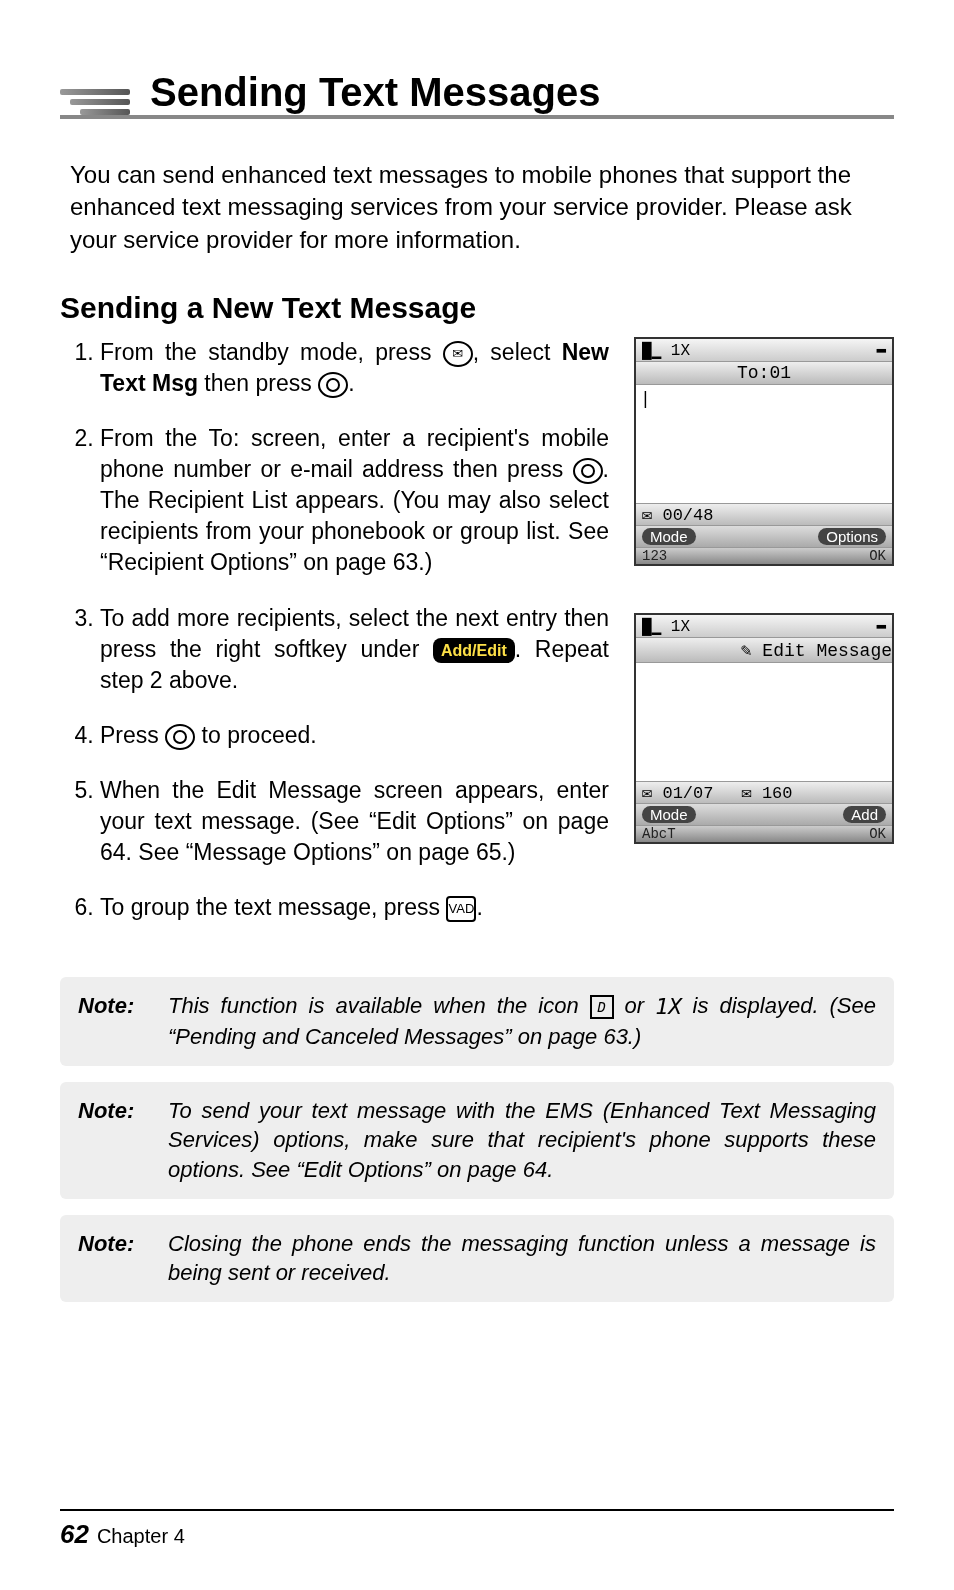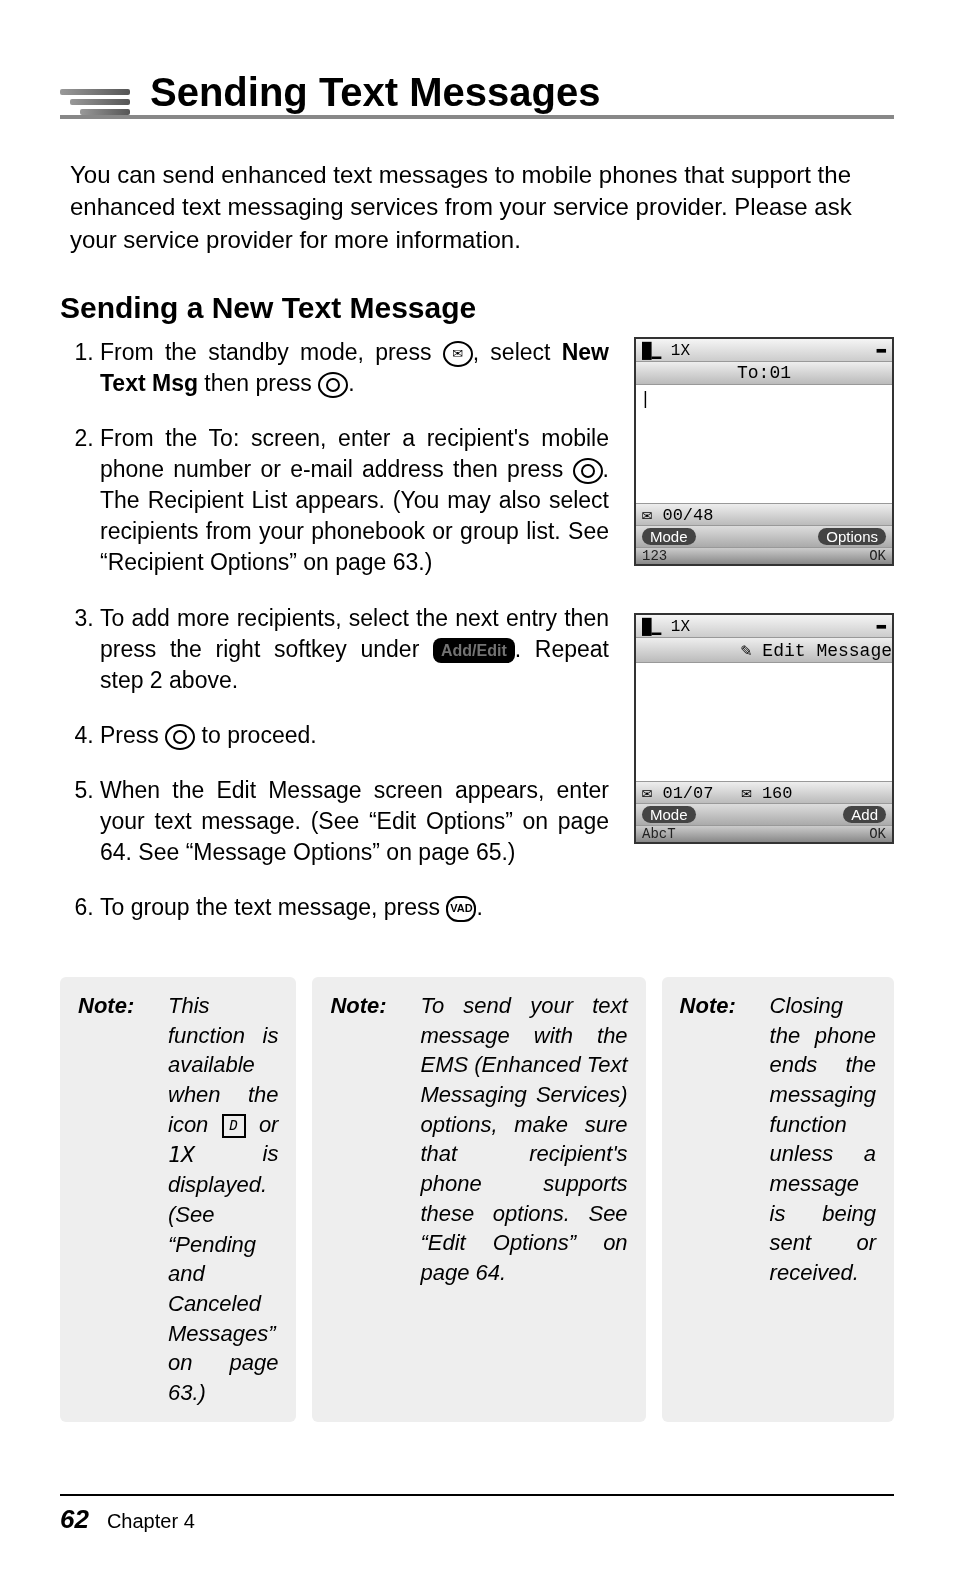--- a/index.html
+++ b/index.html
@@ -13,39 +13,39 @@
   h1.page-title{font-size:40px;font-weight:bold;margin:0}
   .intro{font-size:24px;line-height:1.35;margin:0 0 35px 10px}
   h2.section{font-size:30px;font-weight:bold;margin:0 0 12px 0}
   .cols{display:flex;gap:25px}
   .left{flex:1;min-width:0}
   .right{width:260px;flex-shrink:0;display:flex;flex-direction:column;gap:47px}
   ol.steps{font-size:23px;line-height:1.35;padding-left:40px;margin:0}
   ol.steps li{margin-bottom:24px;text-align:justify}
   .round-icon{display:inline-flex;width:30px;height:26px;border:2px solid #000;border-radius:50%;vertical-align:middle;justify-content:center;align-items:center;font-size:13px;box-sizing:border-box}
   .round-icon.dot::after{content:"";width:10px;height:10px;border:2px solid #000;border-radius:50%;display:block}
-  .pill{display:inline-block;background:#000;color:#737373;font-size:16px;font-weight:bold;padding:2px 8px;border-radius:8px;vertical-align:middle}
+  .pill{display:inline-block;background:#000;color:#fde047;font-size:16px;font-weight:bold;padding:2px 8px;border-radius:8px;vertical-align:middle}
   
   .phone{border:2px solid #333;background:#e8e8e8;font-family:"Courier New",monospace;font-size:18px}
   .p-status{background:linear-gradient(#f5f5f5,#ccc);display:flex;justify-content:space-between;padding:1px 6px;font-size:16px;border-bottom:1px solid #999}
   .p-title{background:linear-gradient(#eee,#bbb);text-align:center;border-bottom:1px solid #999;padding:1px 0;font-size:18px}
   .p-body{background:#fff;height:110px;border-bottom:1px solid #999;padding:4px;font-size:18px}
   .p-counter{background:linear-gradient(#eee,#bbb);display:flex;justify-content:flex-start;gap:28px;padding:0 6px;border-bottom:1px solid #999;font-size:17px}
   .p-soft{background:linear-gradient(#ddd,#aaa);display:flex;justify-content:space-between;padding:2px 6px;border-bottom:1px solid #999}
   .skey{background:#444;color:#fff;border-radius:10px;padding:0 8px;font-size:15px;font-family:Arial,sans-serif}
   .p-bottom{background:linear-gradient(#ccc,#888);display:flex;justify-content:space-between;padding:0 6px;font-size:14px;color:#222}
   
   .tiny-box{display:inline-flex;width:20px;height:20px;border:2px solid #000;font-family:monospace;font-size:14px;justify-content:center;align-items:center;vertical-align:middle}
   .ix{font-family:monospace;font-size:22px;font-weight:normal;vertical-align:middle}
   
-  .notes{margin-top:30px;display:flex;flex-direction:row;gap:16px}
+  .notes{margin-top:30px;display:flex;flex-direction:column;gap:16px}
   .note{background:#eee;border-radius:6px;padding:14px 18px;display:flex;gap:20px;font-size:22px;line-height:1.35}
   .note .nlabel{font-style:italic;font-weight:bold;min-width:70px}
   .note .nbody{font-style:italic;text-align:justify;flex:1}
-  .footer{position:absolute;bottom:55px;left:60px;right:60px;border-top:2px solid #000;padding-top:8px;font-size:20px;display:flex;align-items:baseline;gap:18px}
+  .footer{position:absolute;bottom:40px;left:60px;right:60px;border-top:2px solid #000;padding-top:8px;font-size:20px;display:flex;align-items:baseline;gap:8px}
   .footer .pg{font-style:italic;font-weight:bold;font-size:26px}
 </style>
 </head>
 <body>
 
 <div class="page">
 
   <div class="header-row">
     <div class="header-icon">
       <div class="bar b1"></div>
@@ -69,21 +69,21 @@
           <span>From the To: screen, enter a recipient's mobile phone number or e-mail address then press </span><span class="round-icon dot"></span><span>. The Recipient List appears. (You may also select recipients from your phonebook or group list. See “Recipient Options” on page 63.)</span>
         </li>
         <li>
           <span>To add more recipients, select the next entry then press the right softkey under </span><span class="pill">Add/Edit</span><span>. Repeat step 2 above.</span>
         </li>
         <li>
           <span>Press </span><span class="round-icon dot"></span><span> to proceed.</span>
         </li>
         <li>When the Edit Message screen appears, enter your text message. (See “Edit Options” on page 64. See “Message Options” on page 65.)</li>
         <li>
-          <span>To group the text message, press </span><span class="round-icon" style="border-radius:12px;font-size:11px;font-weight:bold">VAD</span><span>.</span>
+          <span>To group the text message, press </span><span class="round-icon" style="border-radius:4px;font-size:13px;font-weight:normal">VAD</span><span>.</span>
         </li>
       </ol>
     </div>
 
     <div class="right">
       <div class="phone">
         <div class="p-status">
             <span>█▁ 1X</span>
             <span>▬</span>
           </div>

